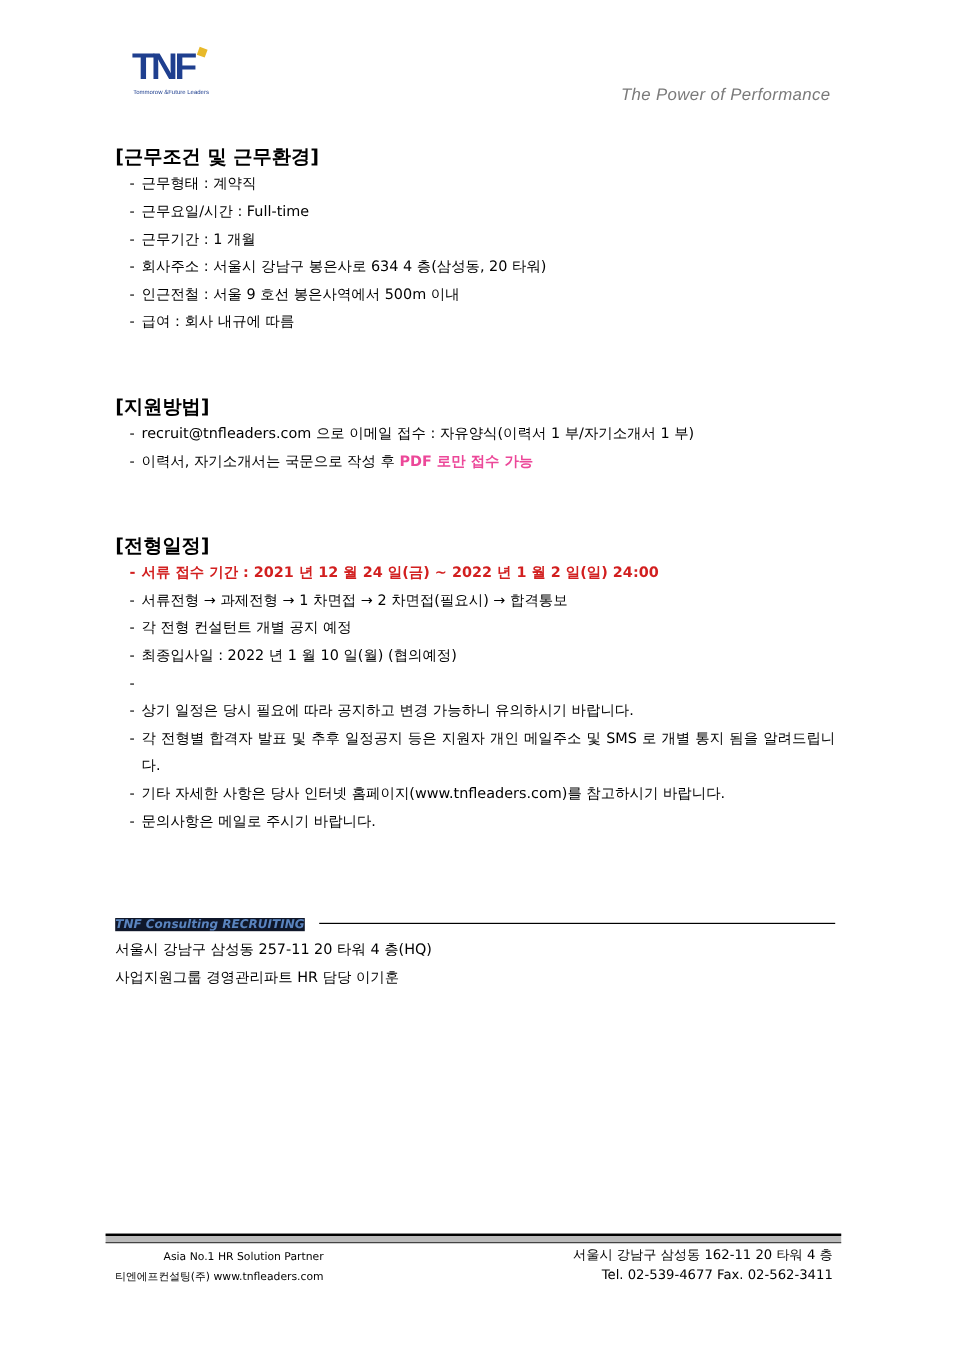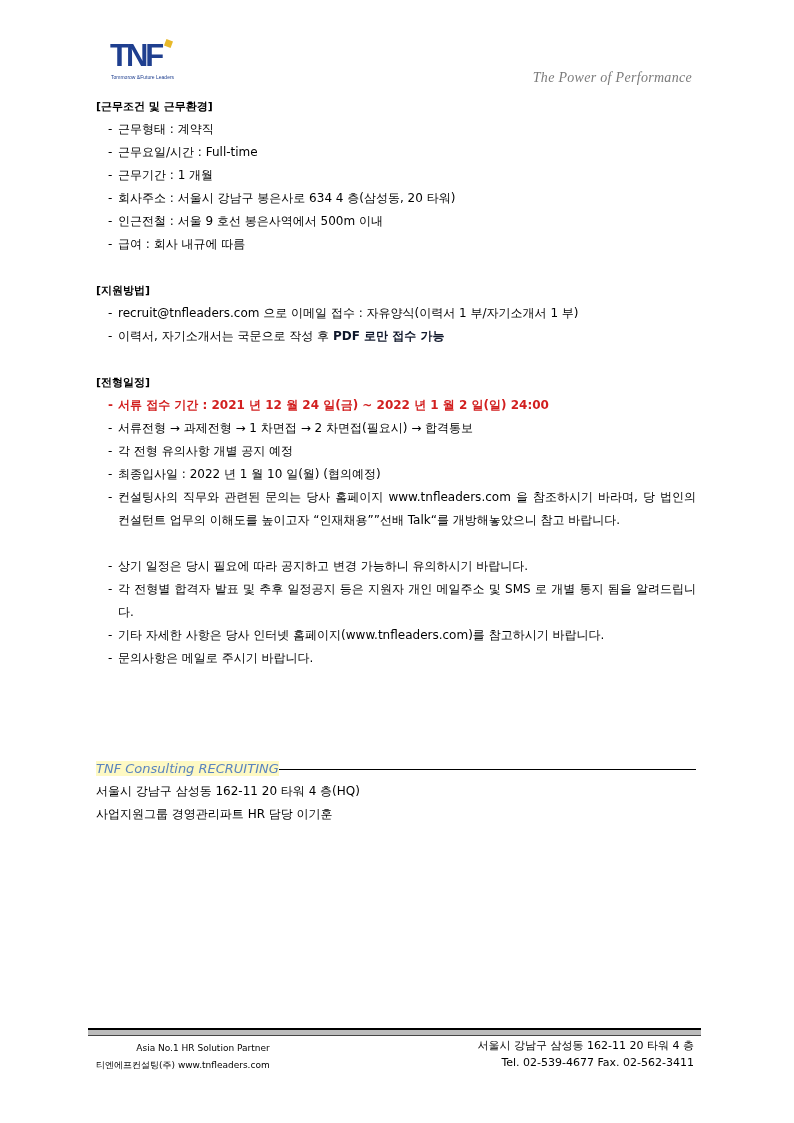--- a/index.html
+++ b/index.html
@@ -3,32 +3,32 @@
   <meta charset="utf-8">
   <style>
     html, body { margin: 0; padding: 0; background: #ffffff; }
     body { width: 794px; height: 1123px; position: relative; overflow: hidden;
            font-family: "DejaVu Sans", "Liberation Sans", sans-serif; color: #000; }
     .logo { position: absolute; left: 110px; top: 40px; width: 90px; height: 42px; }
     .logo-mark { position: absolute; left: 0; top: 0; font-family: "Liberation Sans", sans-serif;
                  font-weight: bold; font-size: 31px; color: #1f3f8f; letter-spacing: -3px; line-height: 32px; }
     .logo-dot { position: absolute; left: 55px; top: 0px; width: 7px; height: 7px; background: #e8b92a; transform: rotate(20deg); }
     .logo-tag { position: absolute; left: 1px; top: 34px; font-size: 5px; color: #1f3f8f; white-space: nowrap; font-family: "Liberation Sans", sans-serif; }
-    .tagline { position: absolute; right: 102px; top: 70px; font-family: Liberation Serif, serif;
+    .tagline { position: absolute; right: 102px; top: 70px; font-family: Liberation Sans, sans-serif;
                font-style: italic; font-size: 14px; color: #7a7a7a; letter-spacing: 0.3px; }
     .content { position: absolute; left: 96px; top: 95px; width: 600px; font-size: 12px; }
-    .section-title { font-weight: bold; font-size: 11px; height: 23px; line-height: 23px; }
+    .section-title { font-weight: bold; font-size: 16px; height: 23px; line-height: 23px; margin-top: 24px; }
     .item { position: relative; padding-left: 22px; line-height: 23px; font-size: 12px; }
     .item .dash { position: absolute; left: 12px; top: 0; }
     .item.red { color: #d21f1f; font-weight: bold; }
-    .red-text { color: #0f172a; font-weight: bold; }
+    .red-text { color: #ec4899; font-weight: bold; }
     .gap { height: 23px; }
     .justify { text-align: justify; padding-right: 0; }
     .sig { position: absolute; left: 96px; top: 758px; width: 600px; }
-    .sig-title { font-family: "DejaVu Sans", sans-serif; font-style: italic; font-weight: normal; font-size: 13px; color: #5a84bf; display: inline-block; background: #fef9c3; position: relative; z-index: 2; padding-right: 0; }
+    .sig-title { font-family: "DejaVu Sans", sans-serif; font-style: italic; font-weight: bold; font-size: 10px; color: #5a84bf; display: inline-block; background: #0f172a; position: relative; z-index: 2; padding-right: 0; }
     .sig-line { position: absolute; left: 170px; right: 0; top: 11px; border-top: 1px solid #000; }
     .sig-row { font-size: 12px; line-height: 23px; }
     .footer-rule { position: absolute; left: 88px; width: 613px; top: 1028px; height: 5px;
                    border-top: 2px solid #000; border-bottom: 1px solid #444; background: #bbb; }
     .footer-left { position: absolute; left: 96px; top: 1040px; font-size: 9px; line-height: 17px; text-align: right; }
     .footer-right { position: absolute; right: 100px; top: 1037px; font-size: 11px; line-height: 17px; text-align: right; }
   </style>
 </head>
 <body>
 
@@ -50,37 +50,37 @@
   <div class="gap"></div>
 
   <div class="section-title">[지원방법]</div>
   <div class="item"><span class="dash">-</span><span>recruit@tnfleaders.com 으로 이메일 접수 : 자유양식(이력서 1 부/자기소개서 1 부)</span></div>
   <div class="item"><span class="dash">-</span><span>이력서, 자기소개서는 국문으로 작성 후 </span><span class="red-text">PDF 로만 접수 가능</span></div>
   <div class="gap"></div>
 
   <div class="section-title">[전형일정]</div>
   <div class="item red"><span class="dash">-</span><span>서류 접수 기간 : 2021 년 12 월 24 일(금) ~ 2022 년 1 월 2 일(일) 24:00</span></div>
   <div class="item"><span class="dash">-</span><span>서류전형 → 과제전형 → 1 차면접 → 2 차면접(필요시) → 합격통보</span></div>
-  <div class="item"><span class="dash">-</span><span>각 전형 유의사항 개별 공지 예정</span></div>
+  <div class="item"><span class="dash">-</span><span>각 전형 컨설턴트 개별 공지 예정</span></div>
   <div class="item"><span class="dash">-</span><span>최종입사일 : 2022 년 1 월 10 일(월) (협의예정)</span></div>
-  <div class="item justify"><span class="dash">-</span><span>컨설팅사의 직무와 관련된 문의는 당사 홈페이지 www.tnfleaders.com 을 참조하시기 바라며, 당 법인의 컨설턴트 업무의 이해도를 높이고자 “인재채용””선배 Talk“를 개방해놓았으니 참고 바랍니다.</span></div>
+  <div class="item justify"><span class="dash">-</span></div>
   <div class="gap"></div>
 
   <div class="item"><span class="dash">-</span><span>상기 일정은 당시 필요에 따라 공지하고 변경 가능하니 유의하시기 바랍니다.</span></div>
   <div class="item justify"><span class="dash">-</span><span>각 전형별 합격자 발표 및 추후 일정공지 등은 지원자 개인 메일주소 및 SMS 로 개별 통지 됨을 알려드립니다.</span></div>
   <div class="item"><span class="dash">-</span><span>기타 자세한 사항은 당사 인터넷 홈페이지(www.tnfleaders.com)를 참고하시기 바랍니다.</span></div>
   <div class="item"><span class="dash">-</span><span>문의사항은 메일로 주시기 바랍니다.</span></div>
 </div>
 
 <div class="sig">
   <div style="position:relative; height:22px;">
     <span class="sig-title">TNF Consulting RECRUITING</span>
     <div class="sig-line"></div>
   </div>
-  <div class="sig-row">서울시 강남구 삼성동 162-11 20 타워 4 층(HQ)</div>
+  <div class="sig-row">서울시 강남구 삼성동 257-11 20 타워 4 층(HQ)</div>
   <div class="sig-row">사업지원그룹 경영관리파트 HR 담당 이기훈</div>
 </div>
 
 <div class="footer-rule"></div>
 <div class="footer-left">
   <div>Asia No.1 HR Solution Partner</div>
   <div>티엔에프컨설팅(주) www.tnfleaders.com</div>
 </div>
 <div class="footer-right">
   <div>서울시 강남구 삼성동 162-11 20 타워 4 층</div>

